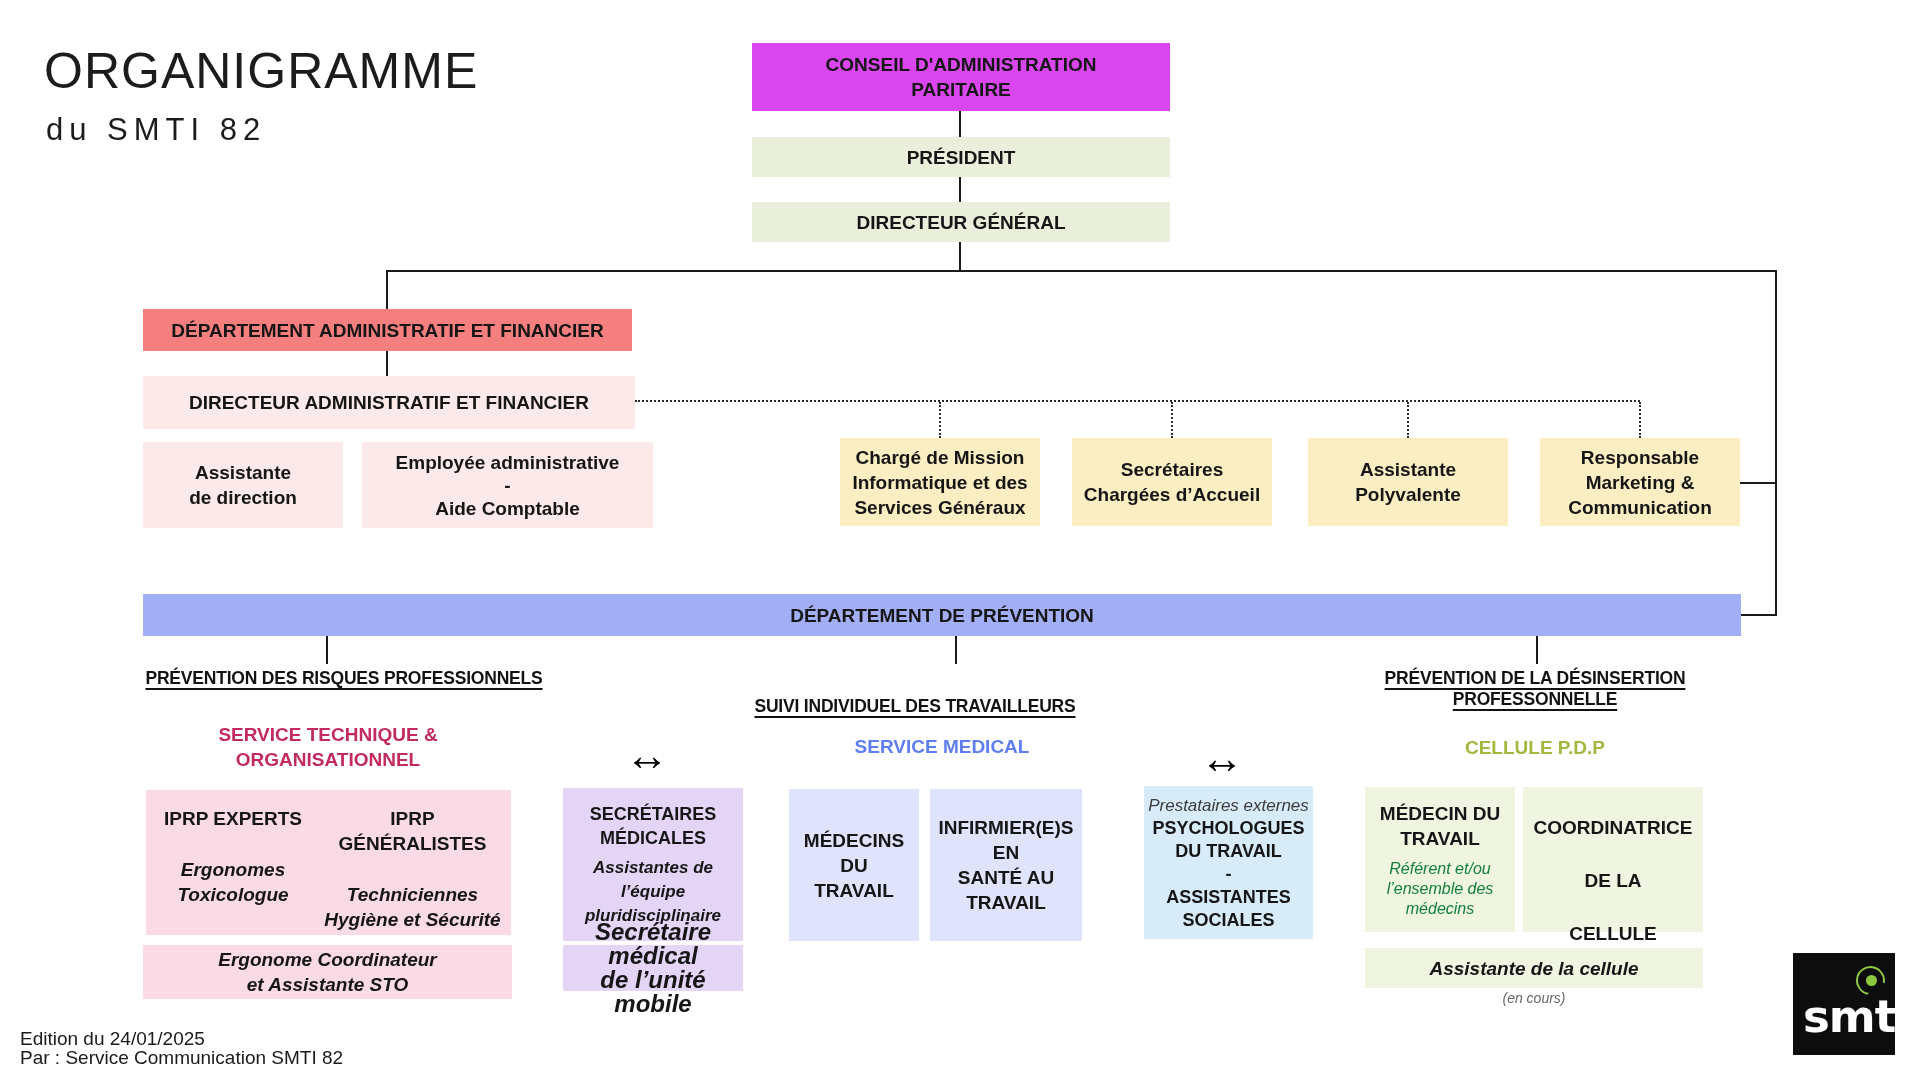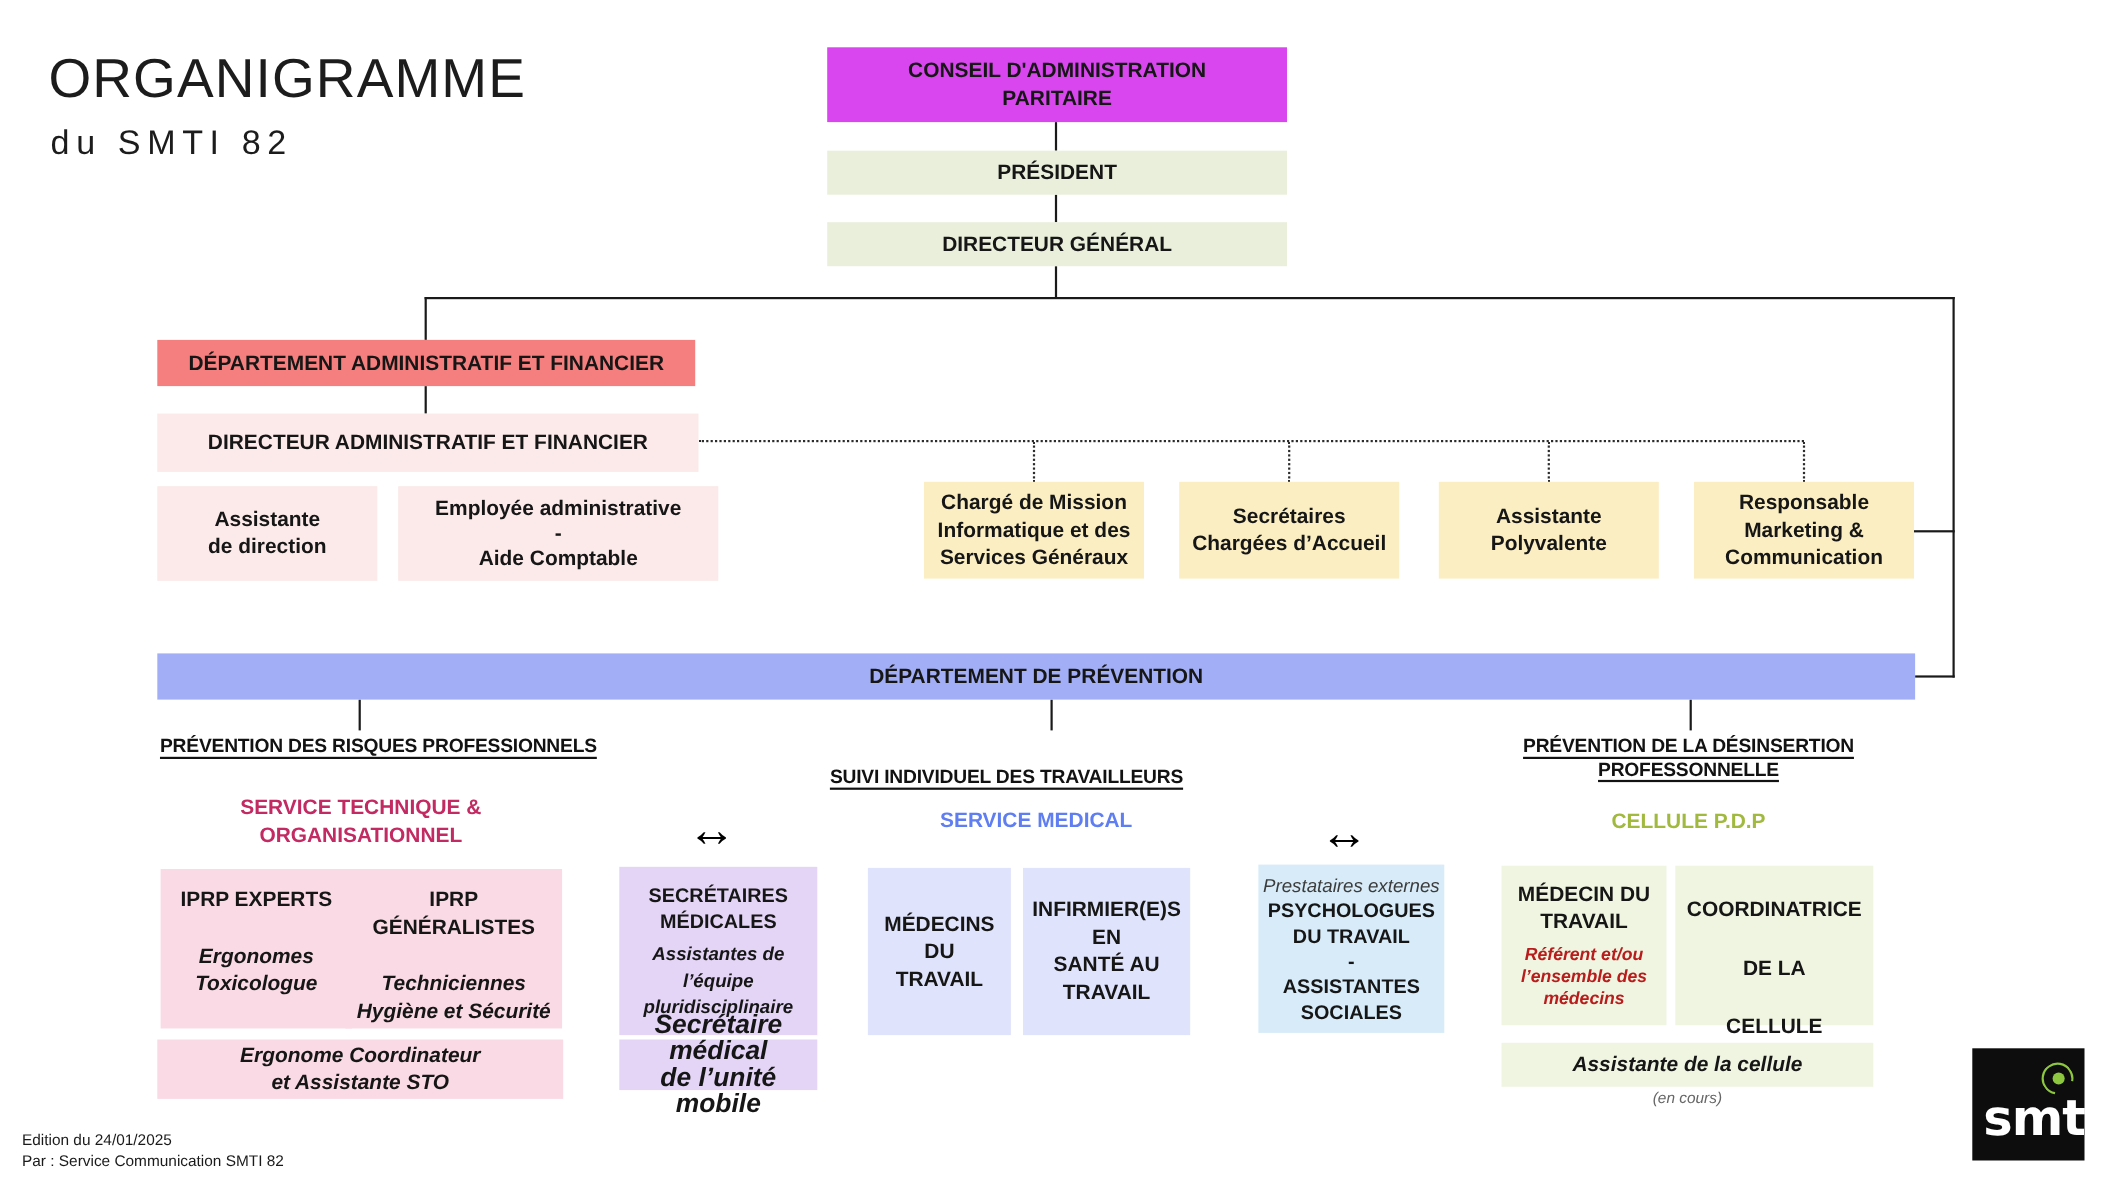--- a/index.html
+++ b/index.html
@@ -29,23 +29,23 @@
   .title-sub{position:absolute;left:46px;top:112px;font-size:31px;font-weight:300;letter-spacing:6px;color:#1c1c1c;}
   .sec-header{position:absolute;text-align:center;font-weight:700;font-size:17.5px;letter-spacing:-0.2px;
        text-decoration:underline;text-underline-offset:4px;text-decoration-thickness:1.5px;color:#121212;}
   .svc-header{position:absolute;text-align:center;font-weight:700;font-size:19px;line-height:25px;}
   .c-magenta{color:#c22a61;}
   .c-blue{color:#5f7ef2;}
   .c-olive{color:#a0b93e;}
   .arrow{position:absolute;font-size:44px;font-weight:700;color:#000;line-height:30px;}
   .sub-it{font-style:italic;font-weight:700;}
   .note-it{font-style:italic;font-weight:400;color:#3c3c3c;font-size:17px;}
-  .gray-it{font-style:italic;font-weight:700;color:#b91c1c;font-size:16px;line-height:20px;}
+  .gray-it{font-style:italic;font-weight:400;color:#15803d;font-size:16px;line-height:20px;}
   .gap{height:26px;}
-  .footer-line{position:absolute;left:20px;font-size:14px;font-weight:400;color:#1a1a1a;}
+  .footer-line{position:absolute;left:20px;font-size:19px;font-weight:400;color:#1a1a1a;}
   .logo{position:absolute;left:1793px;top:953px;width:102px;height:102px;background:#0d0d0d;}
   .logo-text{position:absolute;left:10px;bottom:12px;color:#fff;font-size:45px;font-weight:600;
              letter-spacing:-1px;font-family:"DejaVu Sans", sans-serif;}
   .logo-dot{position:absolute;right:18px;top:22px;width:11px;height:11px;border-radius:50%;background:#8dc63f;}
   .logo-arc{position:absolute;right:10px;top:13px;width:25px;height:25px;border-radius:50%;
             border:2.5px solid #8dc63f;border-bottom-color:transparent;transform:rotate(-35deg);}
 </style>
 </head>
 <body>
 

